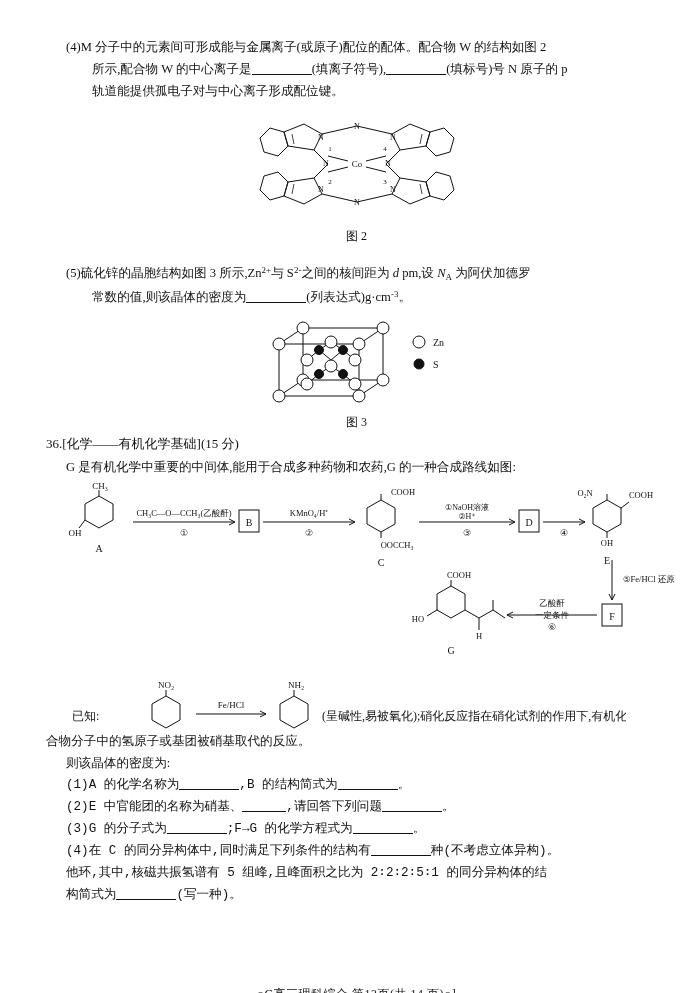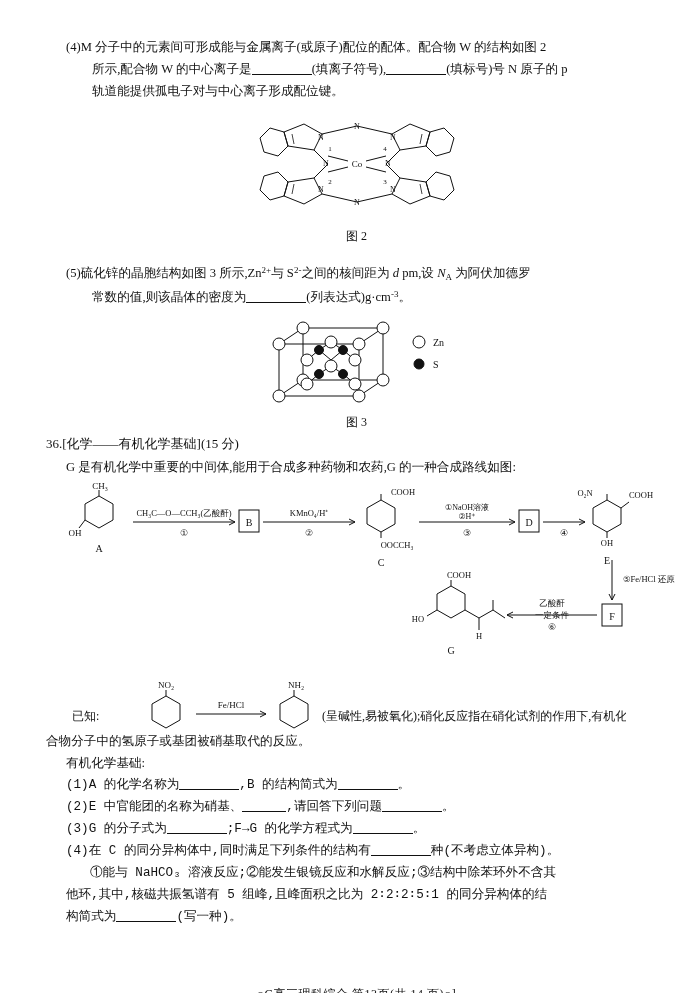--- a/index.html
+++ b/index.html
@@ -263,39 +263,38 @@
         <text x="256" y="42" font-size="12">(呈碱性,易被氧化);硝化反应指在硝化试剂的作用下,有机化</text>
       </g>
     </svg>
   </div>
 
   <div class="q-block" style="margin-top:-10px;padding-left:36px;">
     <div class="para">合物分子中的氢原子或基团被硝基取代的反应。</div>
   </div>
 
   <div class="q-list" style="padding-left:56px;">
-    <div class="para">有机化学基础:</div>
+    <div class="para">则该晶体的密度为:</div>
 
     <div class="para li">
       <span>(1)A 的化学名称为</span><span class="blank"></span><span>,B 的结构简式为</span><span class="blank"></span><span>。</span>
     </div>
 
     <div class="para li">
       <span>(2)E 中官能团的名称为硝基、</span><span class="blank-sm"></span><span>,请回答下列问题</span><span class="blank"></span><span>。</span>
     </div>
 
     <div class="para li">
       <span>(3)G 的分子式为</span><span class="blank"></span><span>;F→G 的化学方程式为</span><span class="blank"></span><span>。</span>
     </div>
 
     <div class="para li">
       <span>(4)在 C 的同分异构体中,同时满足下列条件的结构有</span><span class="blank"></span><span>种(不考虑立体异构)。</span>
     </div>
 
-    <div class="para li ind">①能与 NaHCO₃ 溶液反应;②能发生银镜反应和水解反应;③结构中除苯环外不含其</div>
     <div class="para li">他环,其中,核磁共振氢谱有 5 组峰,且峰面积之比为 2∶2∶2∶5∶1 的同分异构体的结</div>
 
     <div class="para li">
       <span>构简式为</span><span class="blank"></span><span>(写一种)。</span>
     </div>
   </div>
 
   <div class="footer">○G高三理科综合  第13页(共 14 页)○]</div>
 </div>
 

